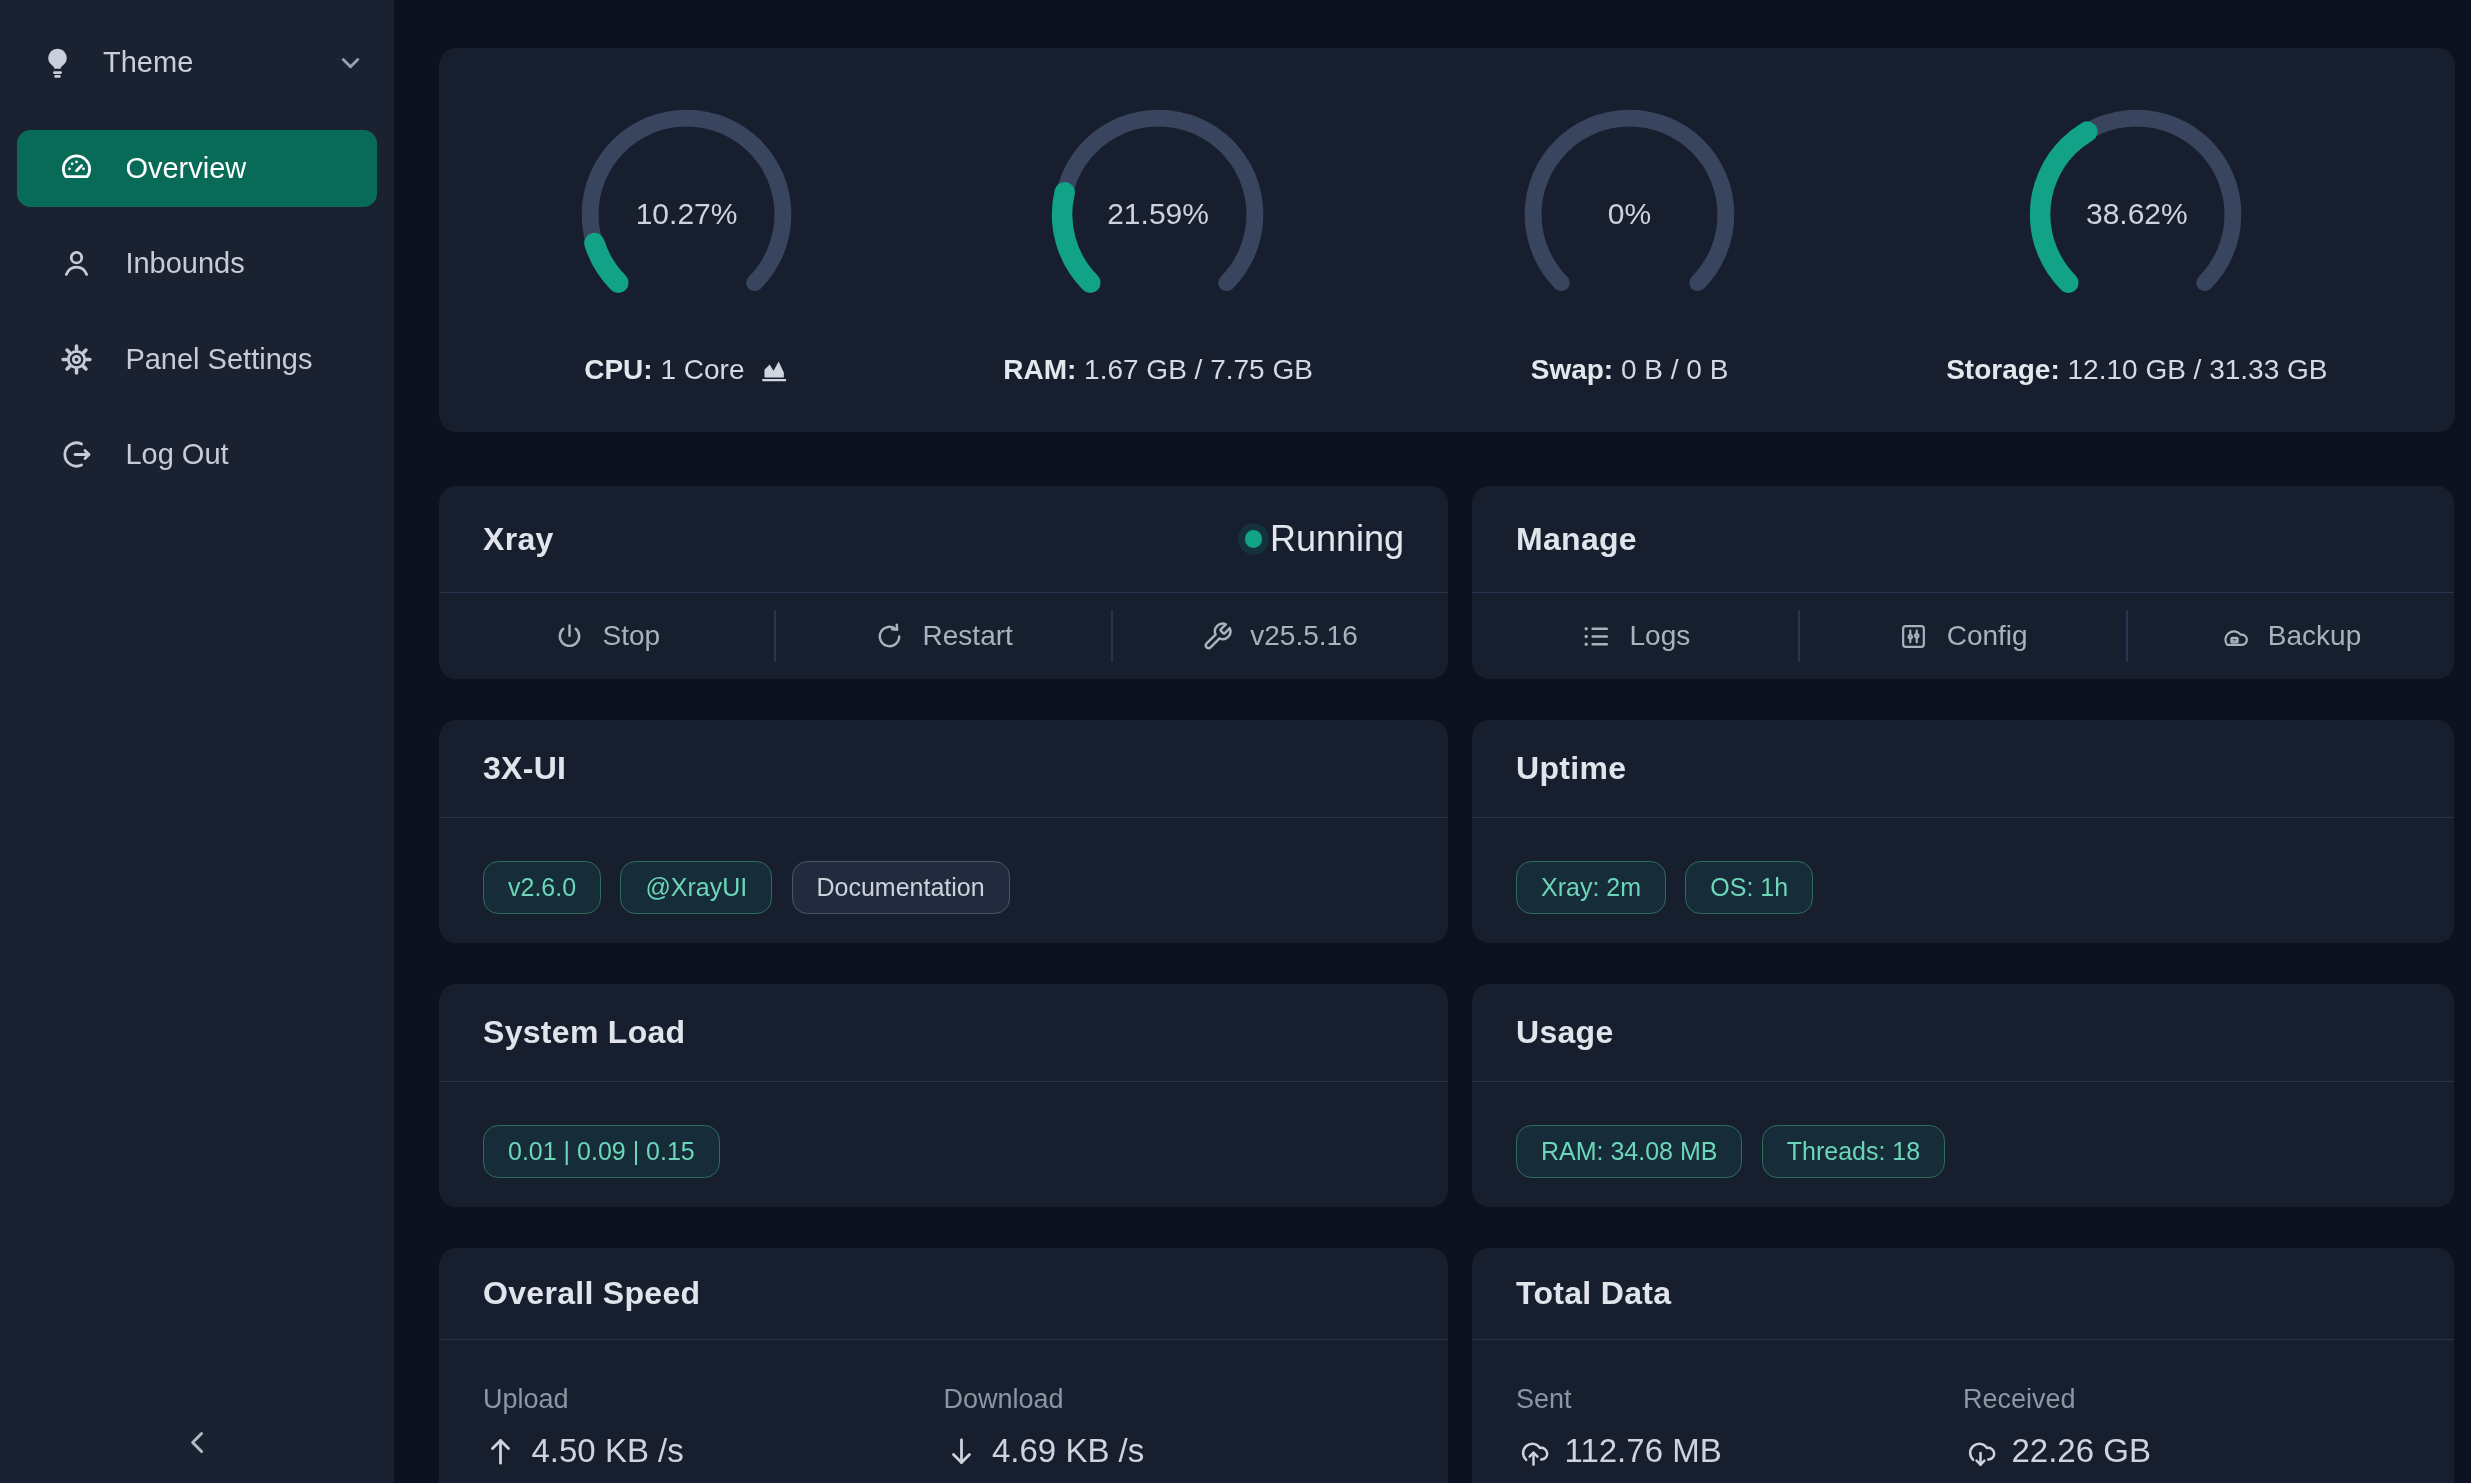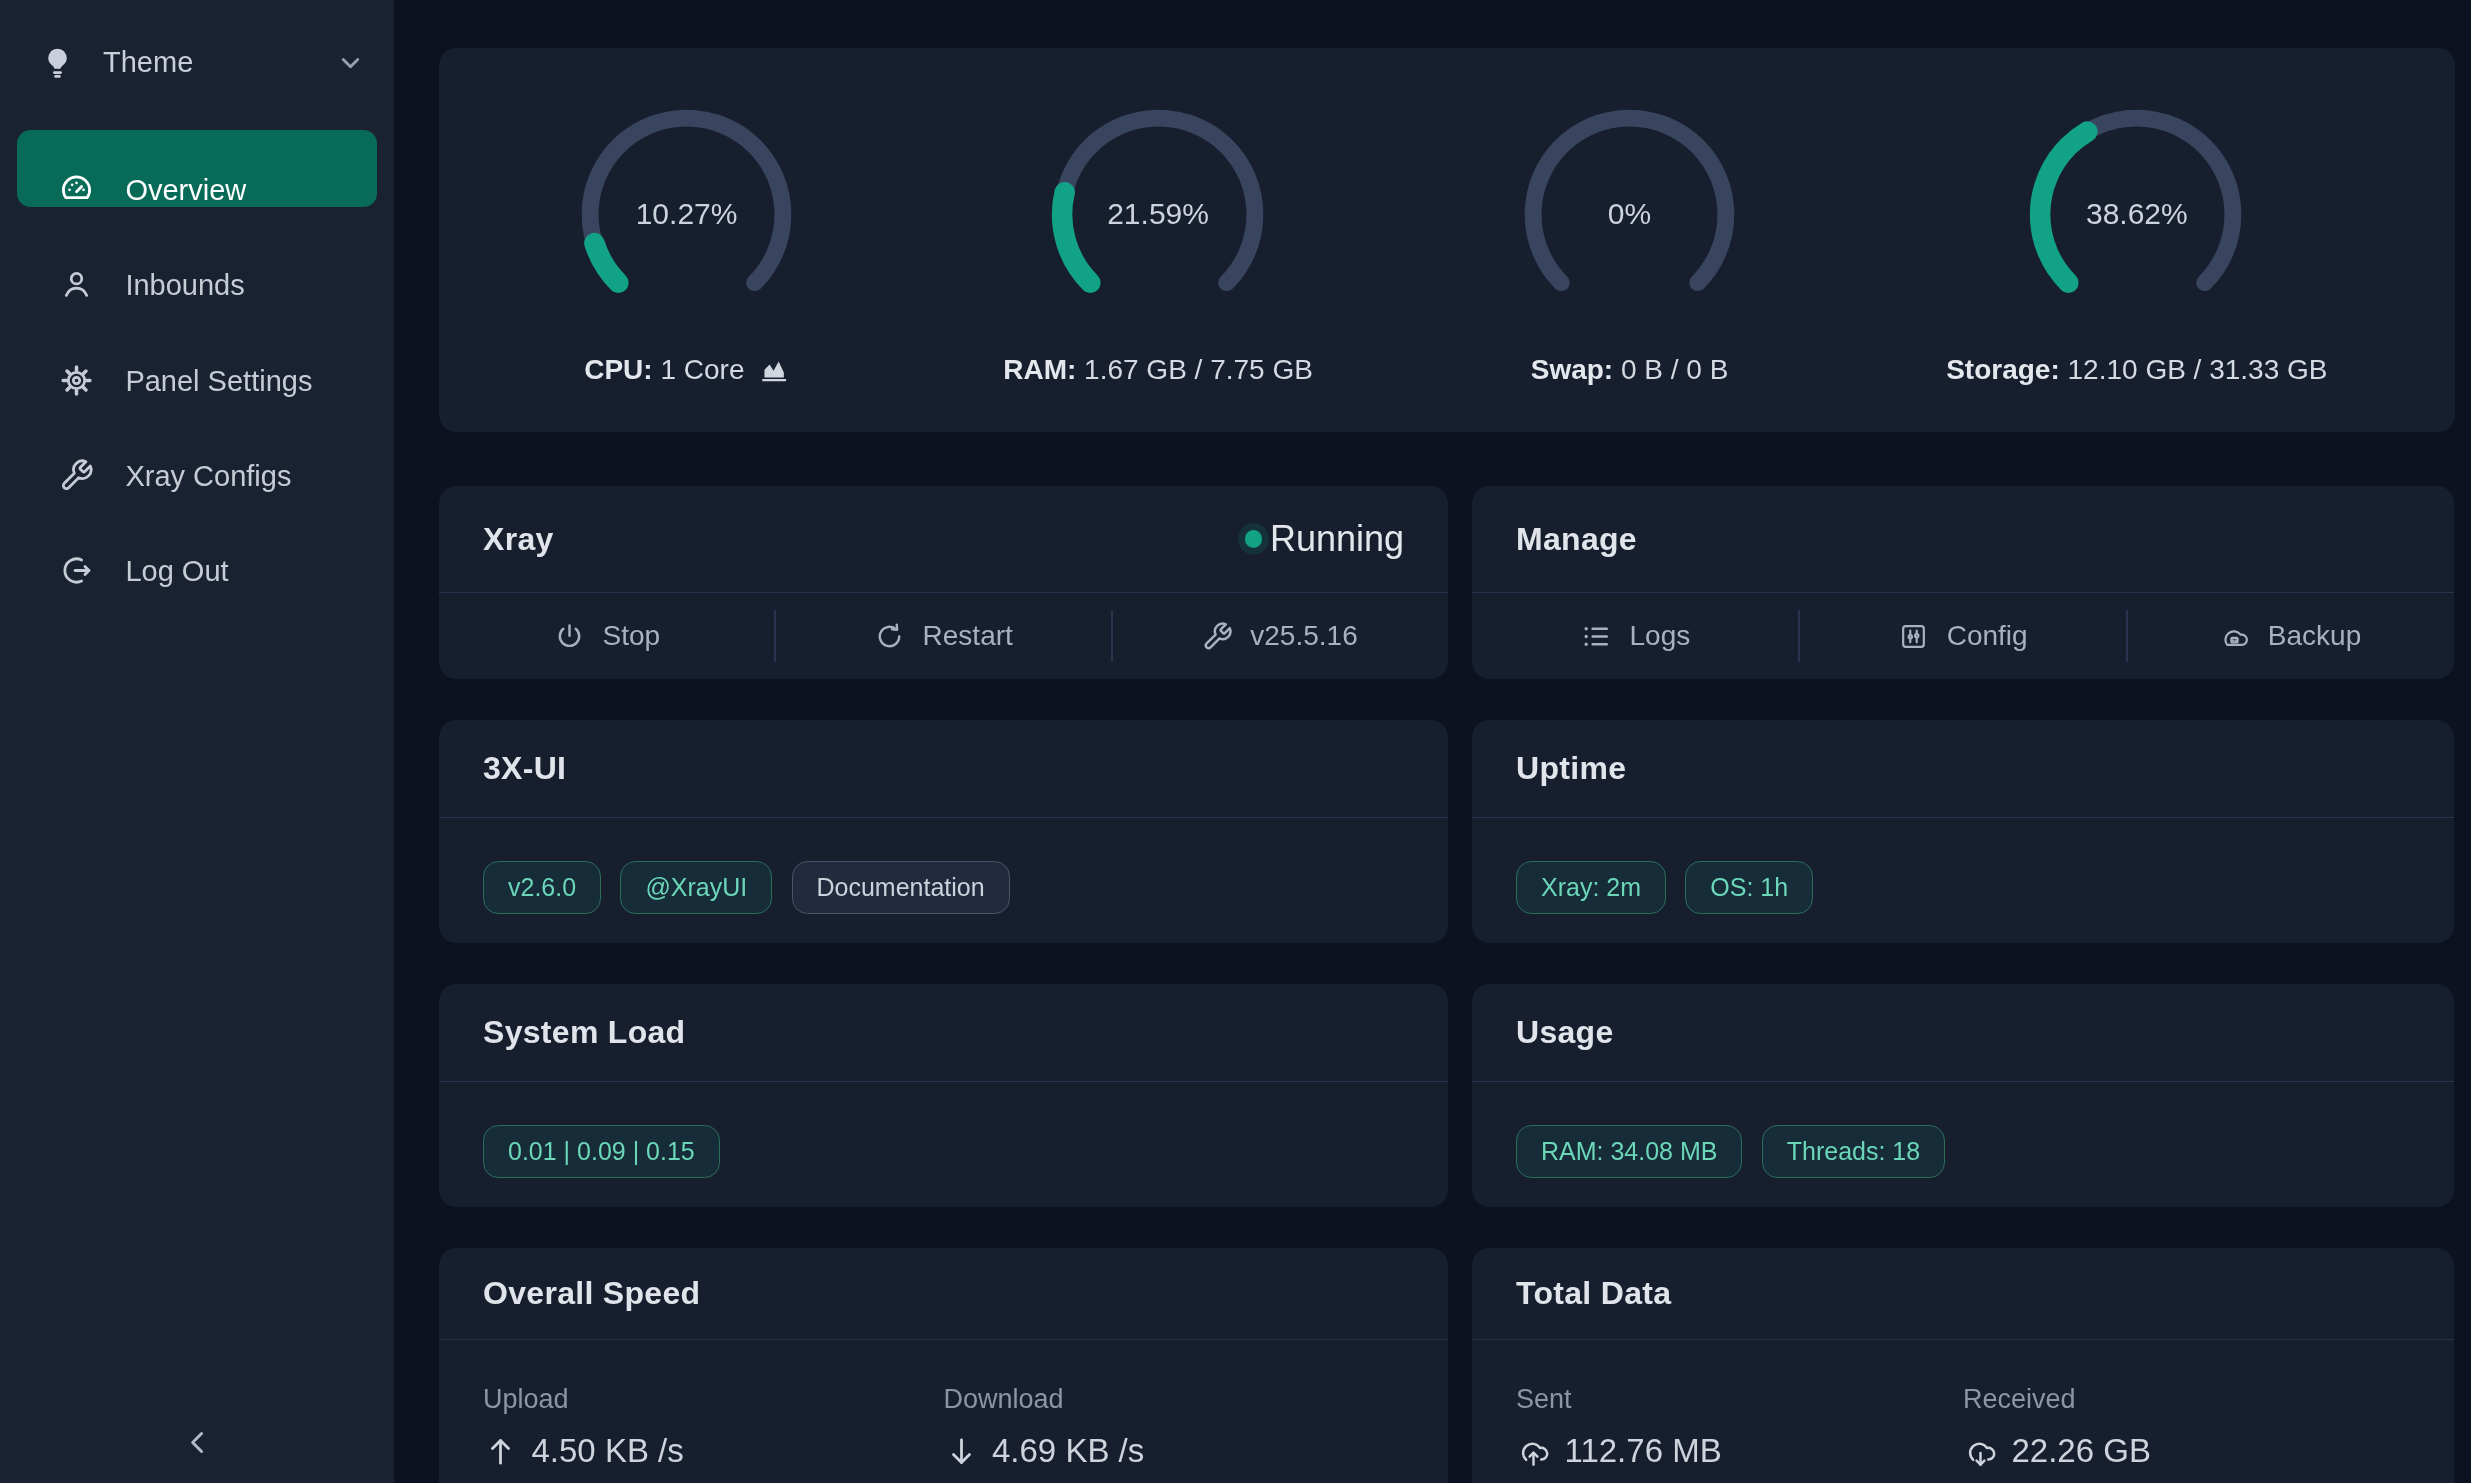--- a/index.html
+++ b/index.html
@@ -26,21 +26,21 @@
   }
   svg{display:block;}
 
   
   .sidebar{position:absolute;left:0;top:0;bottom:0;width:394px;background:var(--sidebar-bg);}
   .theme-row{height:54px;margin:35px 29px 41px 39px;display:flex;align-items:center;color:#c9cfda;cursor:pointer;}
   .theme-row .t-icon{width:37px;height:37px;}
   .theme-row .t-label{font-size:29px;margin-left:27px;}
   .theme-row .t-chevron{margin-left:auto;width:29px;height:29px;color:#98a0af;}
   .menu{display:flex;flex-direction:column;gap:18.3px;padding:0 17.4px;}
-  .menu-item{height:77px;border-radius:13.5px;display:flex;align-items:flex-end;padding-left:42px;
+  .menu-item{height:77px;border-radius:13.5px;display:flex;align-items:center;padding-left:42px;
     color:#c6ccd6;font-size:29px;gap:31px;cursor:pointer;}
   .menu-item .m-icon{width:35px;height:35px;flex:0 0 35px;}
   .menu-item.active{background:var(--active-item);color:#ffffff;}
   .collapse-btn{position:absolute;bottom:21px;left:0;width:100%;display:flex;justify-content:center;
     color:#b3bac7;cursor:pointer;}
   .collapse-btn svg{width:39px;height:39px;}
 
   
   .main{position:absolute;left:394px;top:0;right:0;bottom:0;padding:48px 17.4px 0 45px;}
 
@@ -132,28 +132,20 @@
       <span class="m-icon">
         <svg viewBox="0 0 24 24" fill="none" stroke="currentColor" stroke-width="1.9" stroke-linecap="round">
           <circle cx="12" cy="12" r="5.6"></circle>
           <circle cx="12" cy="12" r="2.2"></circle>
           <g stroke-width="2.4">
             <path d="M12 2.8v2.4M12 18.8v2.4M2.8 12h2.4M18.8 12h2.4M5.5 5.5l1.7 1.7M16.8 16.8l1.7 1.7M18.5 5.5l-1.7 1.7M7.2 16.8l-1.7 1.7"></path>
           </g>
         </svg>
       </span>
       <span>Panel Settings</span>
-    </div>
-    <div class="menu-item">
-      <span class="m-icon">
-        <svg viewBox="0 0 24 24" fill="none" stroke="currentColor" stroke-width="1.9" stroke-linecap="round" stroke-linejoin="round">
-          <path d="M14.7 6.3a1 1 0 0 0 0 1.4l1.6 1.6a1 1 0 0 0 1.4 0l3.77-3.77a6 6 0 0 1-7.94 7.94l-6.91 6.91a2.12 2.12 0 0 1-3-3l6.91-6.91a6 6 0 0 1 7.94-7.94l-3.76 3.76z"></path>
-        </svg>
-      </span>
-      <span>Xray Configs</span>
     </div>
     <div class="menu-item">
       <span class="m-icon">
         <svg viewBox="0 0 24 24" fill="none" stroke="currentColor" stroke-width="1.9" stroke-linecap="round" stroke-linejoin="round">
           <path d="M15.5 4.8a8 8 0 1 0 0 14.4"></path>
           <path d="M11 12h9.5"></path>
             <path d="M17.8 9.2 20.5 12l-2.7 2.8"></path>
         </svg>
       </span>
       <span>Log Out</span>

